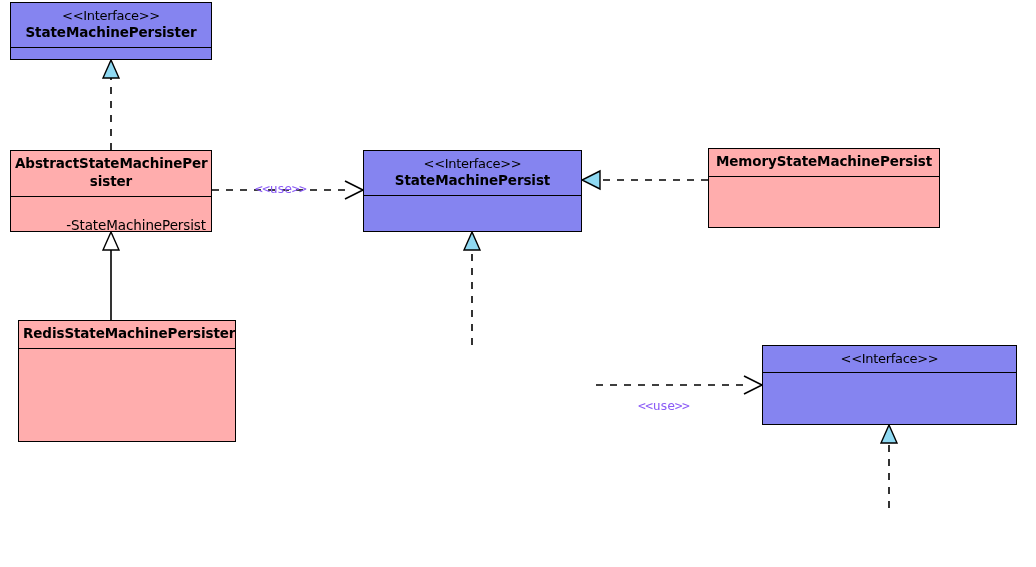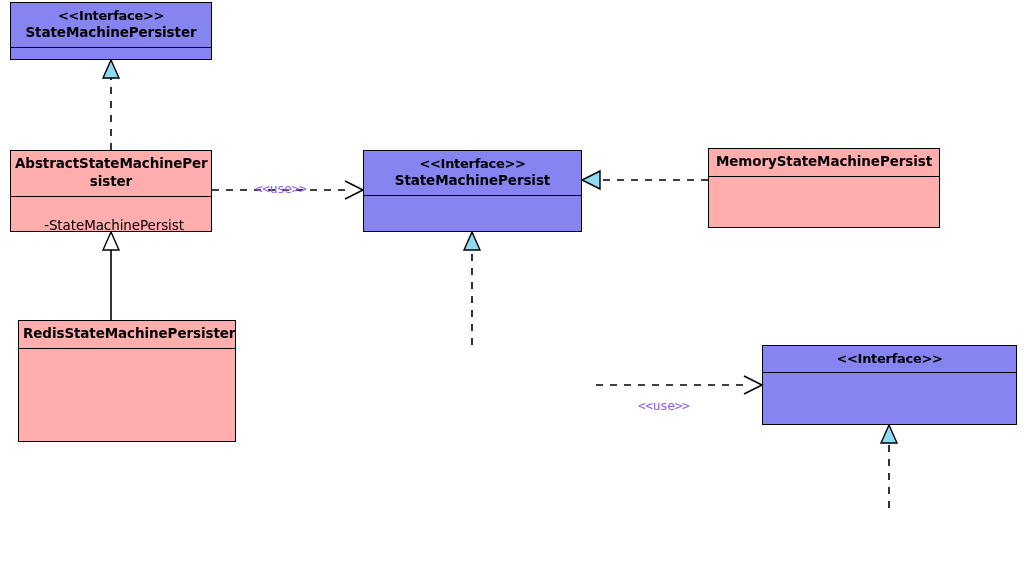--- a/index.html
+++ b/index.html
@@ -38,32 +38,32 @@
     text-align: center;
     font-weight: bold;
     font-size: 13.5px;
     line-height: 1.33;
     color: #000000;
     border-bottom: 1.5px solid #000000;
     letter-spacing: -0.1px;
   }
   .stereotype {
     display: block;
-    font-weight: bold;
+    font-weight: normal;
     font-size: 13px;
     letter-spacing: -0.3px;
   }
   .box-attrs {
     box-sizing: border-box;
     flex: 1 1 auto;
     padding: 3px 5px 0 11px;
     font-size: 13.5px;
     line-height: 1.45;
     color: #000000;
-    text-align: center;
+    text-align: right;
     letter-spacing: -0.1px;
   }
   .attr-line {
     display: block;
     white-space: nowrap;
   }
   .box-body-empty {
     flex: 1 1 auto;
   }
   

